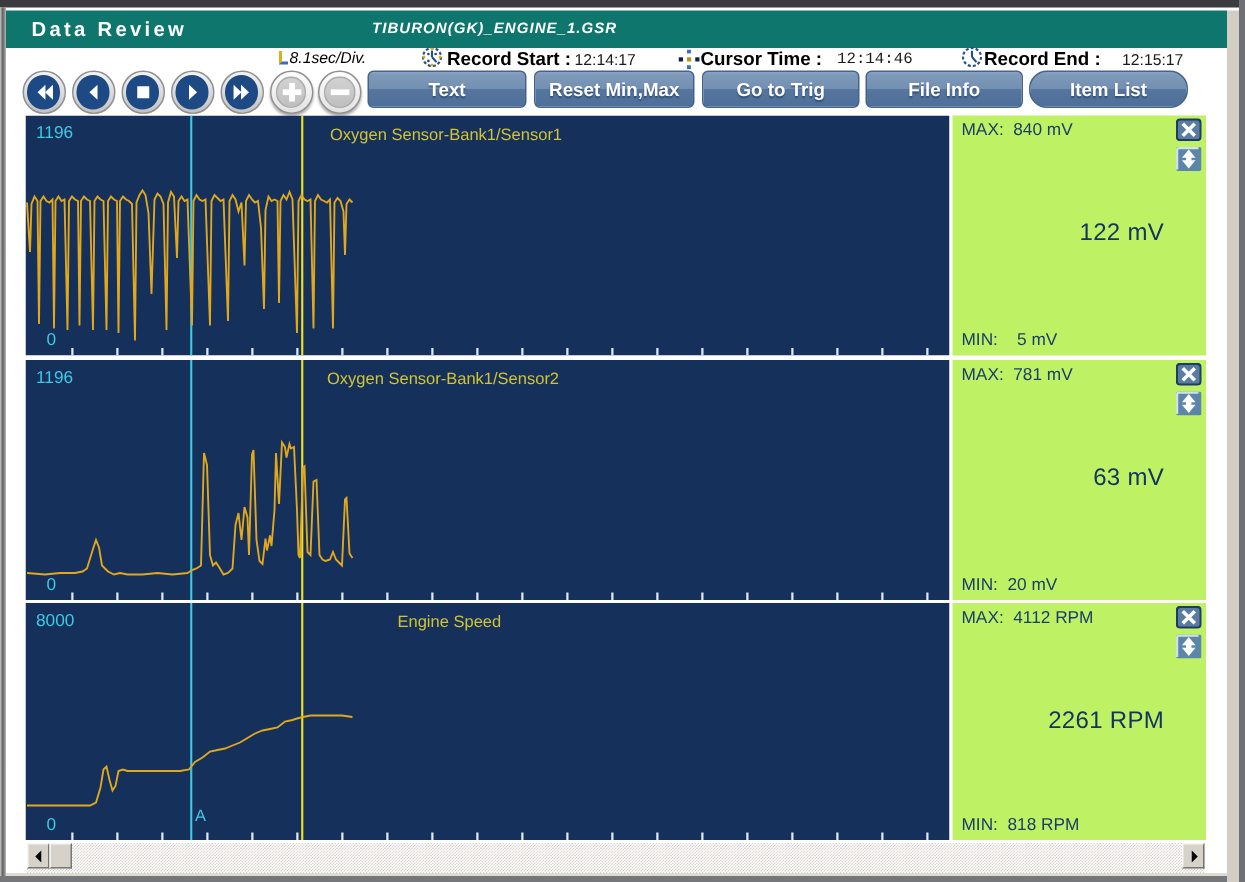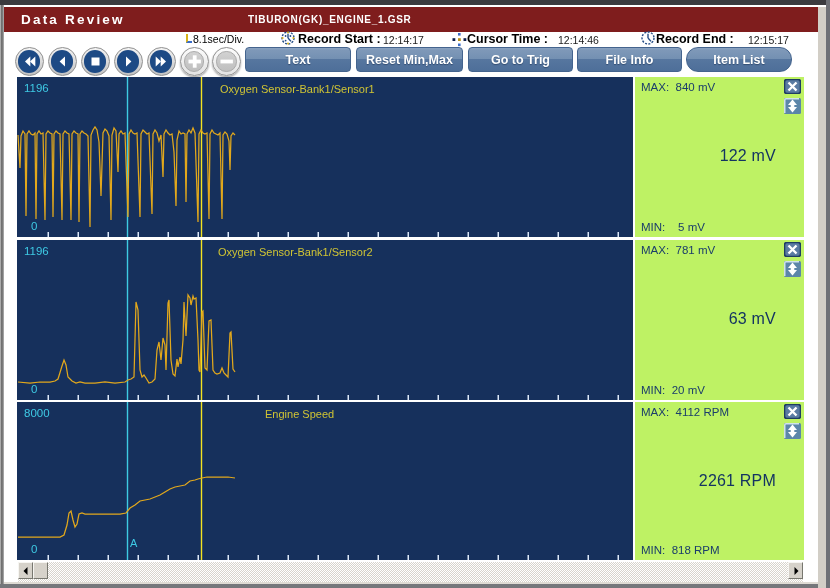--- a/index.html
+++ b/index.html
@@ -6,23 +6,23 @@
  font-family:"Liberation Sans",sans-serif;-webkit-font-smoothing:antialiased;}
 .abs{position:absolute;}
 
 #topstrip{left:0;top:0;width:830px;height:5px;background:#3b3b3f;}
 #leftb{left:0;top:5px;width:4px;height:583px;background:linear-gradient(to right,#c9c9c9,#5f5f5f 45%,#b5b5b5);}
 #rightb1{left:818px;top:7px;width:8px;height:581px;background:#d2cec6;}
 #rightb2{left:826px;top:0;width:4px;height:588px;background:#6e7076;}
 #botb{left:0px;top:584px;width:830px;height:4px;background:#75777b;}
 #botb2{left:4px;top:582px;width:814px;height:2px;background:#dedbd4;}
 
-#titlebar{left:4px;top:7px;width:814px;height:25px;background:#7f1d1d;color:#fff;}
+#titlebar{left:4px;top:7px;width:814px;height:25px;background:#0f766e;color:#fff;}
 #titlebar .t1{position:absolute;left:17px;top:5px;font-size:13.5px;font-weight:bold;letter-spacing:2.2px;}
-#titlebar .t2{position:absolute;left:244px;top:7px;font-size:10px;font-weight:bold;letter-spacing:0.7px;}
+#titlebar .t2{position:absolute;left:244px;top:7px;font-size:10px;font-weight:bold;letter-spacing:0.7px;font-style:italic;}
 
 .r2{top:31px;height:15px;font-size:12px;color:#111;}
 .r2b{font-weight:bold;font-size:12.5px;}
 .r2t{font-size:10.5px;color:#1a1a1a;}
 
 .pb{position:absolute;top:47px;width:29px;height:29px;border-radius:50%;
  background:linear-gradient(to bottom,#f4f4f4,#c2c2c2);border:1px solid #909090;box-sizing:border-box;}
 .pb .inner{position:absolute;left:2.2px;top:2.2px;width:22.6px;height:22.6px;border-radius:50%;
  background:#1d4a85;}
 .pb svg{position:absolute;left:2.2px;top:2.2px;}
@@ -53,21 +53,21 @@
 .sbb svg{position:absolute;left:2px;top:3px;}
 </style></head>
 <body>
 <div class="abs" id="titlebar">
     <span class="t1">Data Review</span>
     <span class="t2">TIBURON(GK)_ENGINE_1.GSR</span>
   </div>
 <div class="abs" id="topstrip"></div>
 <div class="abs" id="leftb"></div>
 
-<div class="abs r2" style="left:186px;top:33px;width:64px;font-size:10.5px;color:#000;">
+<div class="abs r2" style="left:186px;top:33px;width:64px;font-size:10.5px;color:#000;font-style:italic;">
   <span style="position:absolute;left:0;top:1px;width:4px;height:7px;border-left:2px solid #d8b21a;border-bottom:2px solid #3a6cc8;"></span>
   <span style="position:absolute;left:7px;top:0;">8.1sec/Div.</span>
 </div>
 <svg class="abs" style="left:281px;top:31px" width="14" height="14">
     <circle cx="7" cy="7" r="6" fill="#fdfeff" stroke="#254d86" stroke-width="1.4" stroke-dasharray="2 1.4"></circle>
     <circle cx="7" cy="1.6" r="1" fill="#d8b21a"></circle>
     <circle cx="7" cy="12.4" r="1" fill="#d8b21a"></circle>
     <circle cx="1.6" cy="7" r="1" fill="#d8b21a"></circle>
     <circle cx="12.4" cy="7" r="1" fill="#d8b21a"></circle>
     <path d="M7 7 L7 2.8 M7 7 L10 10.4" stroke="#254d86" stroke-width="1.4"></path>
@@ -78,21 +78,21 @@
 <span class="abs r2b" style="left:298px;top:32px;">Record Start :</span>
 <span class="abs r2t" style="left:383px;top:34px;">12:14:17</span>
 <svg class="abs" style="left:452px;top:33px" width="15" height="14">
     <rect x="6" y="0" width="2.6" height="2.6" fill="#3a6cc8"></rect>
     <rect x="6" y="10.5" width="2.6" height="2.6" fill="#3a6cc8"></rect>
     <rect x="0.5" y="5.2" width="2.8" height="2.8" fill="#0e2050"></rect>
     <rect x="11.5" y="5.2" width="2.8" height="2.8" fill="#0e2050"></rect>
     <rect x="6" y="5.2" width="2.8" height="2.8" fill="#b8921a"></rect>
   </svg>
 <span class="abs r2b" style="left:467px;top:32px;">Cursor Time :</span>
-<span class="abs r2t" style="left:558px;top:34px;">12:14:46</span>
+<span class="abs r2t" style="left:558px;top:34px;font-family:Liberation Mono, monospace;">12:14:46</span>
 <svg class="abs" style="left:641px;top:31px" width="14" height="14">
     <circle cx="7" cy="7" r="6" fill="#fdfeff" stroke="#254d86" stroke-width="1.4" stroke-dasharray="2 1.4"></circle>
     <path d="M7 7 L7 2.8 M7 7 L10 10.4" stroke="#254d86" stroke-width="1.4"></path>
   </svg>
 <span class="abs r2b" style="left:656px;top:32px;">Record End :</span>
 <span class="abs r2t" style="left:748px;top:34px;">12:15:17</span>
 
 <div class="pb" style="left:14.5px">
     <div class="inner"></div>
     <svg width="23" height="23">

